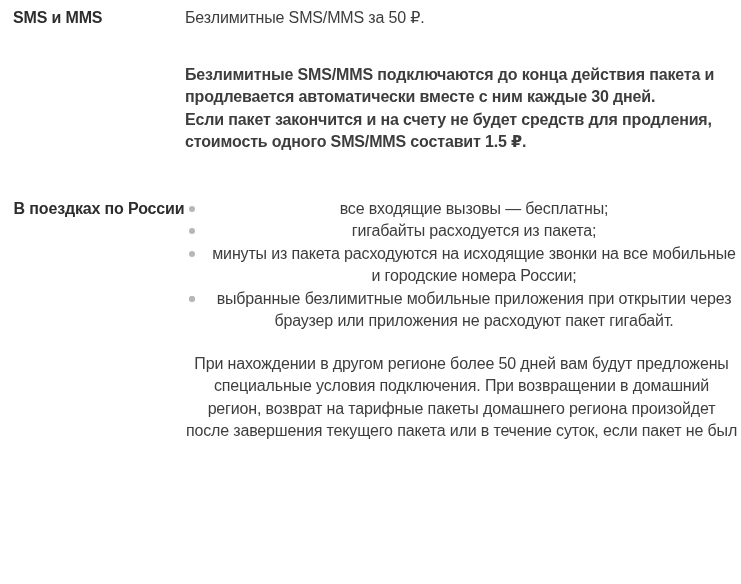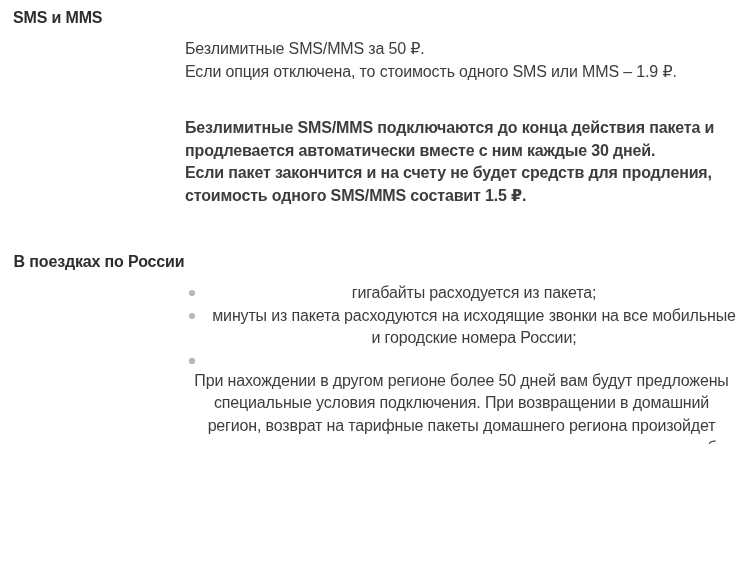--- a/index.html
+++ b/index.html
@@ -31,21 +31,20 @@
   }
   .label-col {
     width: 172px;
     flex: 0 0 172px;
     font-weight: bold;
     color: var(--label-color, #2d2d2d);
   }
   .content-col {
     width: 553px;
     flex: 0 0 553px;
-    margin-top: 31px;
   }
   .para {
     margin: 0 0 34px 0;
   }
   .para:last-child {
     margin-bottom: 0;
     font-weight: bold;
   }
   .para .line {  }
   .bullet-list {
@@ -76,45 +75,49 @@
 </head>
 <body>
 
 <div class="page">
 
   <div class="section">
     <div class="label-col">SMS и MMS</div>
     <div class="content-col">
       <div class="para">
         <div class="line">Безлимитные SMS/MMS за 50 ₽.</div>
-        <div class="line">Если опция отключена, то стоимость одного SMS или MMS – 1.9 ₽.</div>
       </div>
       <div class="para">
         <div class="line">Безлимитные SMS/MMS подключаются до конца действия пакета и продлевается автоматически вместе с ним каждые 30 дней.</div>
         <div class="line">Если пакет закончится и на счету не будет средств для продления, стоимость одного SMS/MMS составит 1.5 ₽.</div>
       </div>
     </div>
   </div>
 
   <div class="section">
     <div class="label-col">В поездках по России</div>
     <div class="content-col">
       <ul class="bullet-list">
         <li>
           <span class="bullet"></span>
+          <span>все входящие вызовы — бесплатны;</span>
+        </li>
+        <li>
+          <span class="bullet"></span>
           <span>гигабайты расходуется из пакета;</span>
         </li>
         <li>
           <span class="bullet"></span>
           <span>минуты из пакета расходуются на исходящие звонки на все мобильные и городские номера России;</span>
         </li>
         <li>
           <span class="bullet"></span>
         </li>
         <li>
           <span class="bullet"></span>
+          <span>выбранные безлимитные мобильные приложения при открытии через браузер или приложения не расходуют пакет гигабайт.</span>
         </li>
       </ul>
       <p class="outro">При нахождении в другом регионе более 50 дней вам будут предложены специальные условия подключения. При возвращении в домашний регион, возврат на тарифные пакеты домашнего региона произойдет после завершения текущего пакета или в течение суток, если пакет не был подключен.</p>
     </div>
   </div>
 
 </div>
 
 </body></html>

